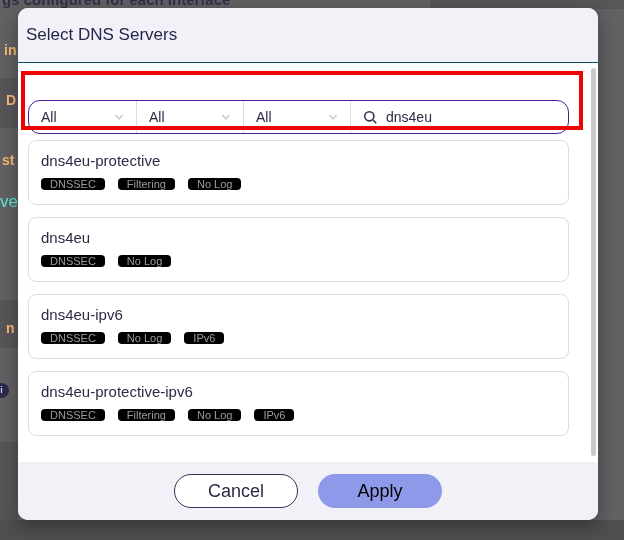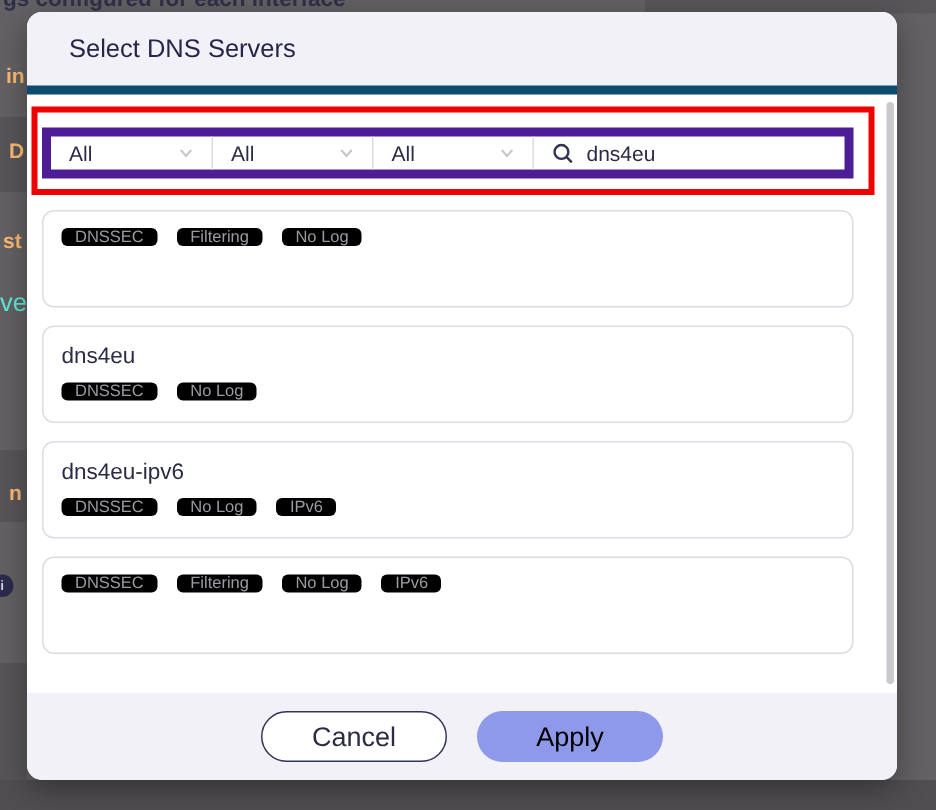--- a/index.html
+++ b/index.html
@@ -20,25 +20,25 @@
   .bg-rect.r3{top:442px;height:78px;background:#575557;}
   .bg-bottom{position:absolute;left:0;bottom:0;width:624px;height:20px;background:#504e50;}
   .frag{position:absolute;font-size:14px;color:#fdba74;font-weight:bold;}
   .frag.ve{color:#5eead4;font-size:17px;font-weight:normal;}
   .bg-info{position:absolute;left:-6px;top:383px;width:15px;height:15px;border-radius:50%;
     background:#2b2b4e;color:#cfcfe0;font-size:9px;line-height:15px;text-align:center;font-weight:bold;}
   
   .modal{position:absolute;left:18px;top:8px;width:580px;height:512px;background:#fff;
     border-radius:10px;box-shadow:0 6px 20px rgba(0,0,0,.35);overflow:hidden;}
   .modal-header{position:absolute;left:0;top:0;right:0;height:55px;background:#f1f1f7;
-    border-bottom:6px solid #0c4a6e;display:flex;align-items:center;box-sizing:border-box;padding-left:28px;}
+    border-bottom:1px solid #0c4a6e;display:flex;align-items:center;box-sizing:border-box;padding-left:8px;}
   .modal-title{font-size:17px;font-weight:500;color:#26264a;}
   
-  .filter-row{position:absolute;left:10px;top:77px;width:541px;height:34px;
-    border:6px solid #4c1d95;border-radius:0;display:flex;box-sizing:border-box;background:#fff;}
+  .filter-row{position:absolute;left:10px;top:92px;width:541px;height:34px;
+    border:1px solid #4c1d95;border-radius:12px;display:flex;box-sizing:border-box;background:#fff;}
   .filter-dd{width:107px;display:flex;align-items:center;justify-content:space-between;
     box-sizing:border-box;padding:0 10px 0 12px;cursor:pointer;}
   .filter-dd + .filter-dd, .filter-search{border-left:1px solid #d9dce3;}
   .filter-dd .val{font-size:14px;color:#2b2b45;}
   .chev{display:flex;align-items:center;}
   .filter-search{flex:1;display:flex;align-items:center;box-sizing:border-box;padding-left:12px;gap:8px;}
   .filter-search input{border:none;outline:none;background:transparent;font-size:14px;
     color:#2b2b45;font-family:"Liberation Sans",sans-serif;width:160px;padding:0;}
   
   .annotation{position:absolute;left:3px;top:63px;width:562px;height:59px;
@@ -119,20 +119,21 @@
         <svg width="15" height="15" viewBox="0 0 15 15">
             <circle cx="6.3" cy="6.3" r="4.6" fill="none" stroke="#33334d" stroke-width="1.6"></circle>
             <line x1="9.8" y1="9.8" x2="13.2" y2="13.2" stroke="#33334d" stroke-width="1.6"></line>
           </svg>
       </span>
       <input type="text" value="dns4eu" style="">
     </div>
   </div>
 
   <div class="card" style="top:132px">
+    <div class="name">dns4eu-protective</div>
     <div class="tags">
       <span class="tag">DNSSEC</span>
       <span class="tag">Filtering</span>
       <span class="tag">No Log</span>
     </div>
   </div>
 
   <div class="card" style="top:209px">
     <div class="name">dns4eu</div>
     <div class="tags">
@@ -144,20 +145,21 @@
   <div class="card" style="top:286px">
     <div class="name">dns4eu-ipv6</div>
     <div class="tags">
       <span class="tag">DNSSEC</span>
       <span class="tag">No Log</span>
       <span class="tag">IPv6</span>
     </div>
   </div>
 
   <div class="card" style="top:363px">
+    <div class="name">dns4eu-protective-ipv6</div>
     <div class="tags">
       <span class="tag">DNSSEC</span>
       <span class="tag">Filtering</span>
       <span class="tag">No Log</span>
       <span class="tag">IPv6</span>
     </div>
   </div>
 
   <div class="scroll-thumb"></div>
 

